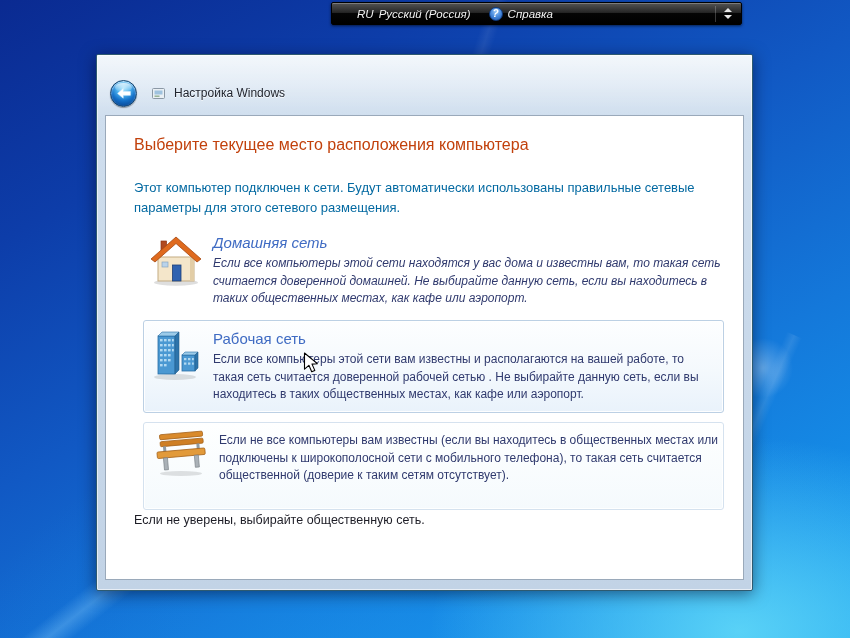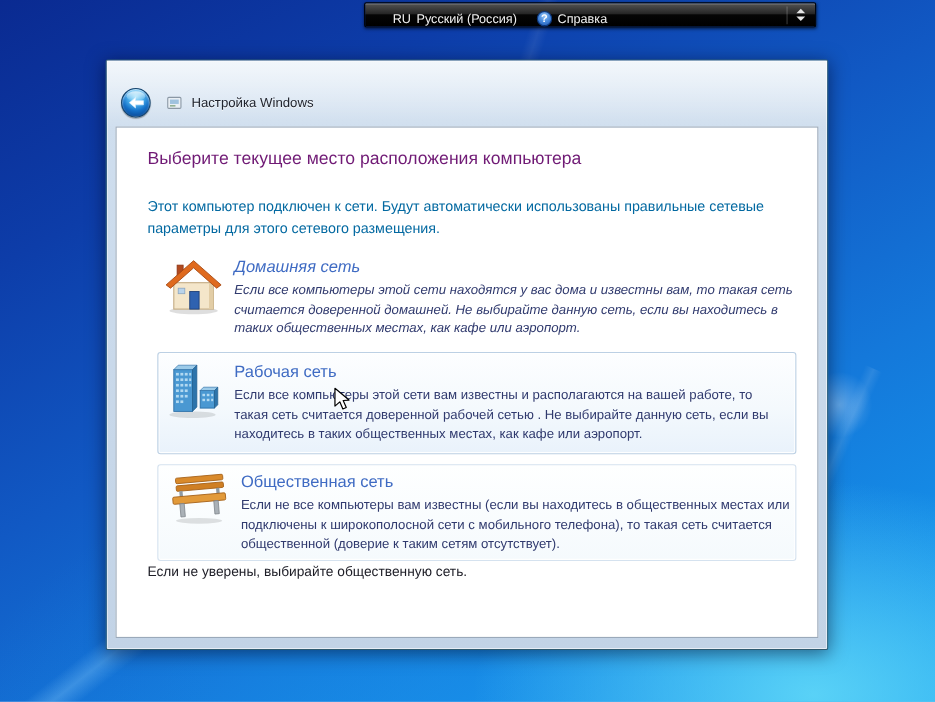--- a/index.html
+++ b/index.html
@@ -23,21 +23,21 @@
 
   
   .langbar {
     position:absolute; left:331px; top:2px; width:411px; height:23px;
     background:linear-gradient(180deg,#545454 0%, #262626 45%, #050505 50%, #000 100%);
     border:1px solid #000; border-radius:2px;
     box-shadow: inset 0 1px 0 rgba(255,255,255,0.25), 0 1px 3px rgba(0,0,0,0.6);
     display:flex; align-items:center; color:#f2f2f2; font-size:11.5px;
     text-shadow:0 1px 1px #000; padding:0 4px 0 16px;
   }
-  .langbar .item { display:flex; align-items:flex-end; gap:5px; padding:0 9px; height:100%; cursor:default; white-space:nowrap; }
+  .langbar .item { display:flex; align-items:center; gap:5px; padding:0 9px; height:100%; cursor:default; white-space:nowrap;font-style:italic; }
   .kb-svg { display:block; }
   .help-badge {
     width:14px; height:14px; border-radius:50%;
     background:radial-gradient(circle at 50% 30%, #9cc8f5 0%, #4d8fe0 45%, #1a55b0 100%);
     border:1px solid #0e3a80; color:#fff; font-size:10px; font-weight:bold;
     display:flex; align-items:center; justify-content:center; text-shadow:none;
   }
   .bar-spacer { flex:1; }
   .spin-ctl { display:flex; flex-direction:column; align-items:center; justify-content:center;
     border-left:1px solid rgba(255,255,255,0.22); height:16px; padding:0 5px 0 8px; gap:3px; }
@@ -63,21 +63,21 @@
   }
   .back-btn::after { content:""; position:absolute; left:4px; top:2px; width:17px; height:9px;
     border-radius:50%; background:linear-gradient(180deg, rgba(255,255,255,0.75), rgba(255,255,255,0)); }
   .win-icon { margin:0 8px 0 14px; display:flex; }
   .win-title { font-size:12px; color:#20242e; text-shadow:0 1px 0 rgba(255,255,255,0.8); }
 
   .content {
     position:absolute; left:8px; top:60px; right:8px; bottom:10px;
     background:#fff; border:1px solid #9aa9ba;
   }
-  .heading { position:absolute; left:28px; top:20px; font-size:16px; color:#701a75; }
+  .heading { position:absolute; left:28px; top:20px; font-size:16px; color:#c2410c; }
   .intro { position:absolute; left:28px; top:62px; width:562px; font-size:13px; line-height:20px; color:#0369a1; }
 
   .opt-title { font-size:15px; color:#3f6bc3; line-height:19px; }
   .opt-desc  { font-size:12px; line-height:17.5px; color:#303a6e; margin-top:3px; }
 
   .opt-home { position:absolute; left:43px; top:117px; width:585px; display:flex; cursor:default; }
   .opt-home .opt-text { margin-left:10px; width:515px;font-style:italic; }
   .opt-home .opt-icon { width:54px; flex:0 0 54px; }
 
   .opt-box { position:absolute; left:37px; width:581px; border-radius:3px; display:flex; cursor:default; }
@@ -213,21 +213,20 @@
             <rect x="8" y="11" width="43" height="5" rx="1.2" fill="#cf7f24" stroke="#a6631a" stroke-width="0.8"></rect>
             <rect x="10.5" y="16" width="3" height="6" fill="#8f9aa2"></rect>
             <rect x="44" y="16" width="3" height="6" fill="#8f9aa2"></rect>
             <rect x="4" y="21" width="48" height="6.5" rx="1.2" fill="#e29a3a" stroke="#a6631a" stroke-width="0.8"></rect>
             <rect x="10" y="27.5" width="4" height="12" fill="#aab1b7" stroke="#7d848a" stroke-width="0.7"></rect>
             <rect x="41" y="27.5" width="4" height="12" fill="#aab1b7" stroke="#7d848a" stroke-width="0.7"></rect>
           </g>
         </svg>
       </div>
       <div class="opt-text">
-        <div class="opt-title">Общественная сеть</div>
         <div class="opt-desc">Если не все компьютеры вам известны (если вы находитесь в общественных местах или подключены к широкополосной сети с мобильного телефона), то такая сеть считается общественной (доверие к таким сетям отсутствует).</div>
       </div>
     </div>
 
     <div class="footer-note">Если не уверены, выбирайте общественную сеть.</div>
   </div>
 </div>
 
 <div class="mouse-cursor">
   <svg width="20" height="23" viewBox="0 0 20 23">

